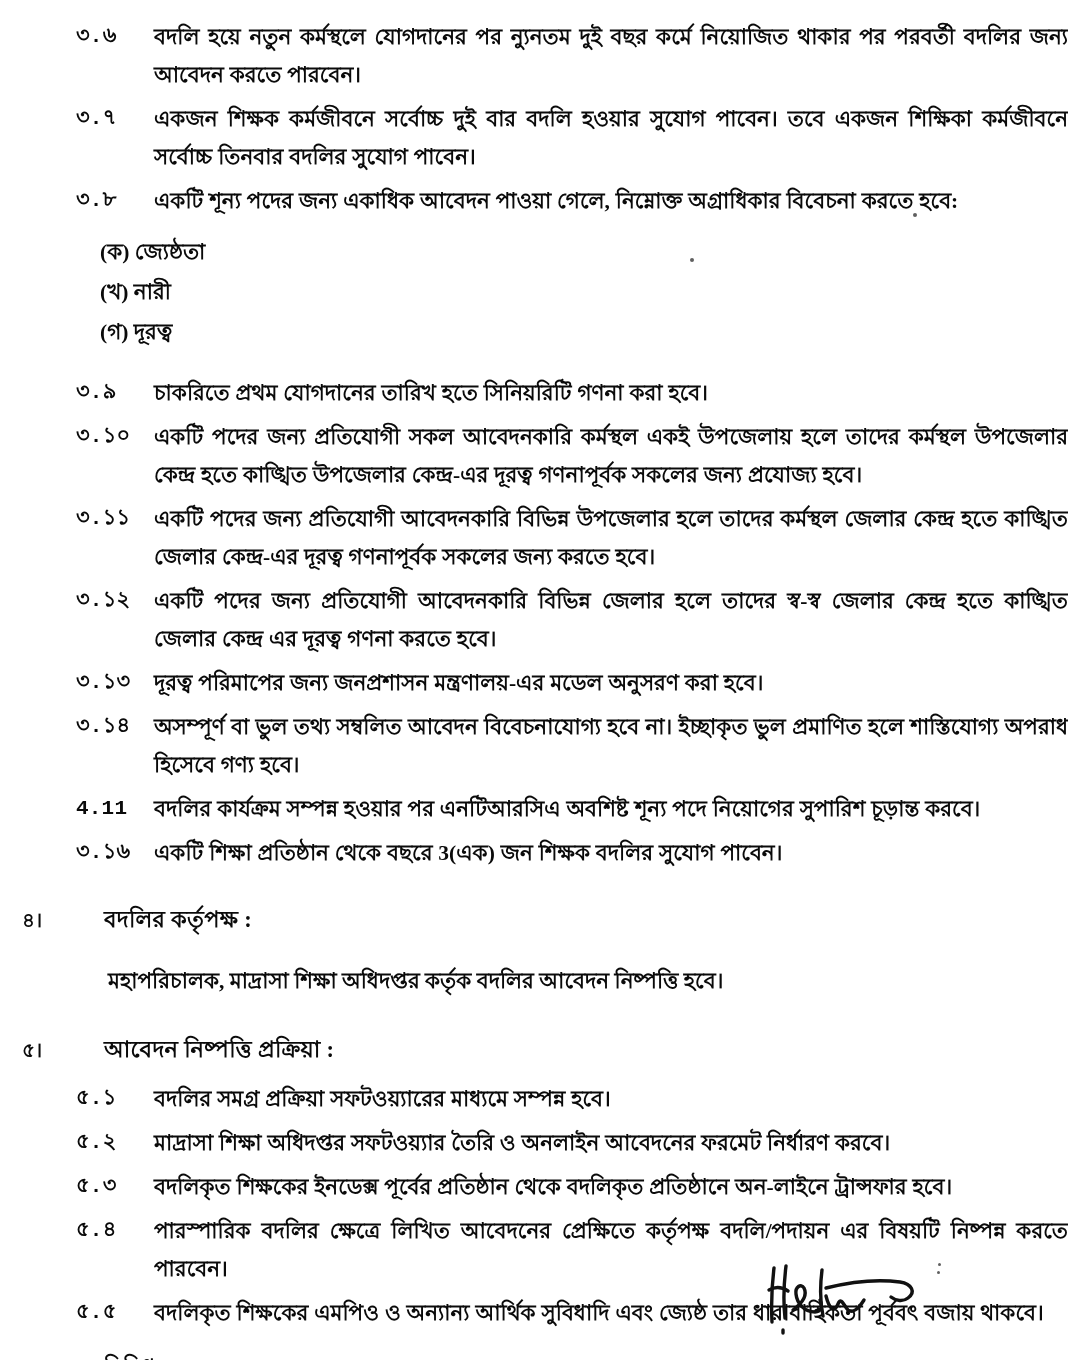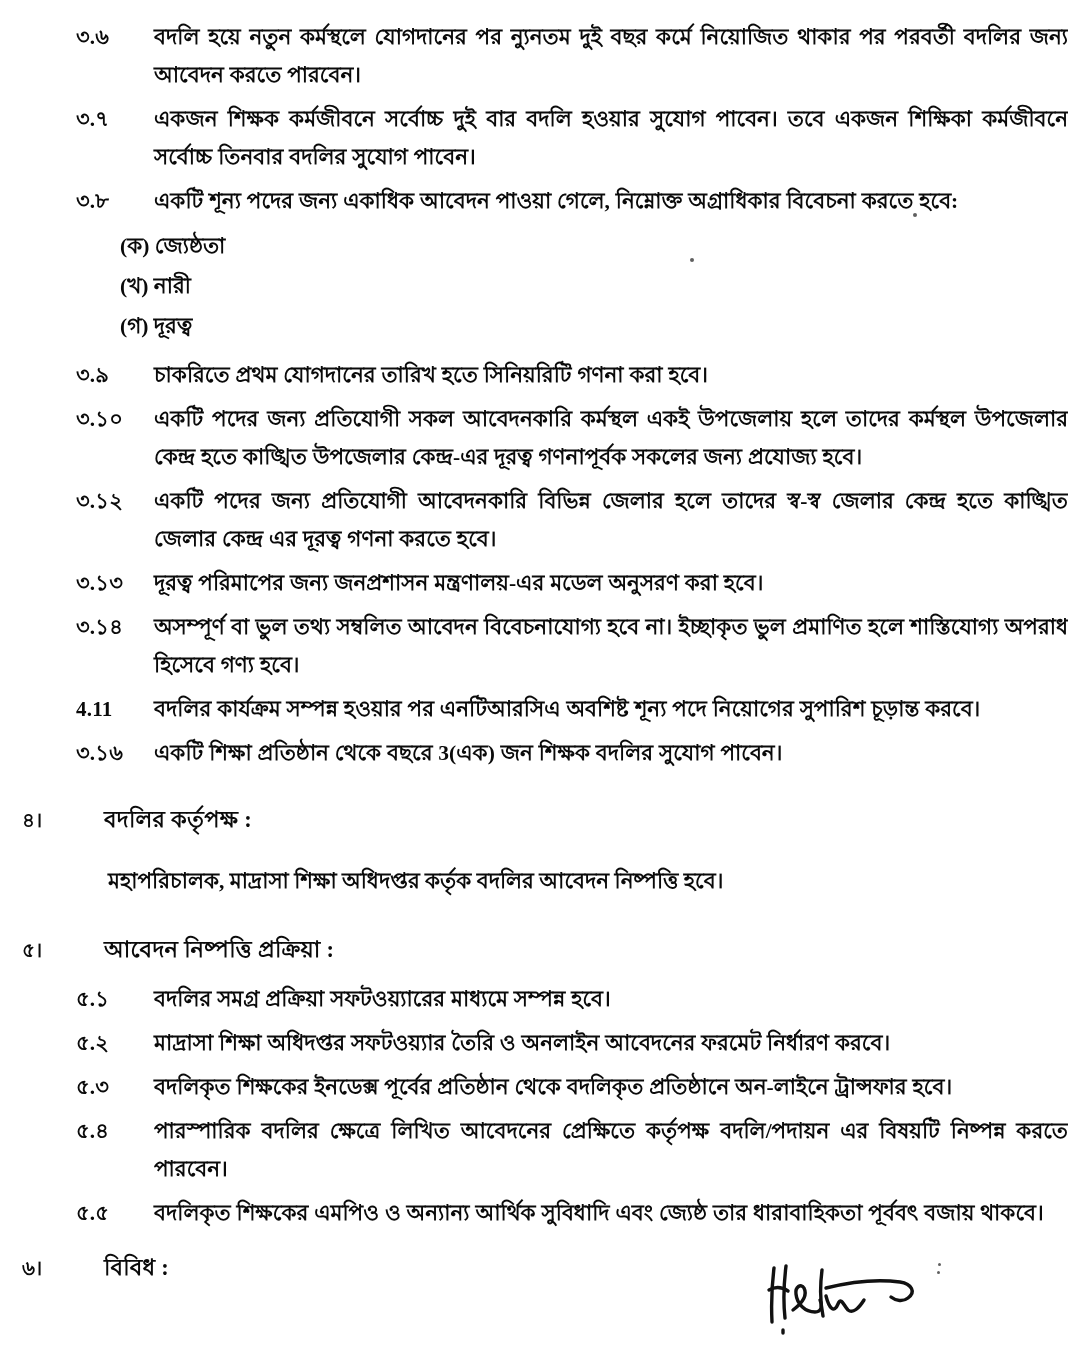--- a/index.html
+++ b/index.html
@@ -45,21 +45,21 @@
     font-size: 21.5px;
     line-height: 38px;
     font-weight: 600;
     text-align: justify;
     text-justify: inter-word;
     word-spacing: 0.5px;
   }
 
   
   .lvl2 { padding-left: 76px; }
-  .lvl2 > .num { width: 78px; }
+  .lvl2 > .num { width: 78px; font-family: Liberation Mono, monospace; }
   .lvl2 > .body { }
 
   
   .section {
     display: flex;
     align-items: flex-start;
     margin: 0;
     padding-left: 22px;
   }
   .section .num {
@@ -81,22 +81,22 @@
   
   .section-body {
     font-size: 21.5px;
     line-height: 38px;
     font-weight: 600;
     padding-left: 108px;
   }
 
   
   .sublist {
-    padding-left: 120px;
-    margin: 0;
+    padding-left: 88px;
+    margin: 12px;
   }
   .sublist .item {
     font-size: 21.5px;
     line-height: 40px;
     font-weight: 600;
   }
 
   .gap-sm { height: 10px; }
   .gap-md { height: 22px; }
   .gap-lg { height: 30px; }
@@ -153,20 +153,24 @@
     <div class="clause lvl2">
       <span class="num">৩.৯</span>
       <span class="body">চাকরিতে প্রথম যোগদানের তারিখ হতে সিনিয়রিটি গণনা করা হবে।</span>
     </div>
 
     <div class="clause lvl2">
       <span class="num">৩.১০</span>
       <span class="body">একটি পদের জন্য প্রতিযোগী সকল আবেদনকারি কর্মস্থল একই উপজেলায় হলে তাদের কর্মস্থল উপজেলার কেন্দ্র হতে কাঙ্খিত উপজেলার কেন্দ্র-এর দূরত্ব গণনাপূর্বক সকলের জন্য প্রযোজ্য হবে।</span>
     </div>
 
+    <div class="clause lvl2">
+      <span class="num">৩.১১</span>
+      <span class="body">একটি পদের জন্য প্রতিযোগী আবেদনকারি বিভিন্ন উপজেলার হলে তাদের কর্মস্থল জেলার কেন্দ্র হতে কাঙ্খিত জেলার কেন্দ্র-এর দূরত্ব গণনাপূর্বক সকলের জন্য করতে হবে।</span>
+    </div>
 
     <div class="clause lvl2">
       <span class="num">৩.১২</span>
       <span class="body">একটি পদের জন্য প্রতিযোগী আবেদনকারি বিভিন্ন জেলার হলে তাদের স্ব-স্ব জেলার কেন্দ্র হতে কাঙ্খিত জেলার কেন্দ্র এর দূরত্ব গণনা করতে হবে।</span>
     </div>
 
     <div class="clause lvl2">
       <span class="num">৩.১৩</span>
       <span class="body">দূরত্ব পরিমাপের জন্য জনপ্রশাসন মন্ত্রণালয়-এর মডেল অনুসরণ করা হবে।</span>
     </div>

